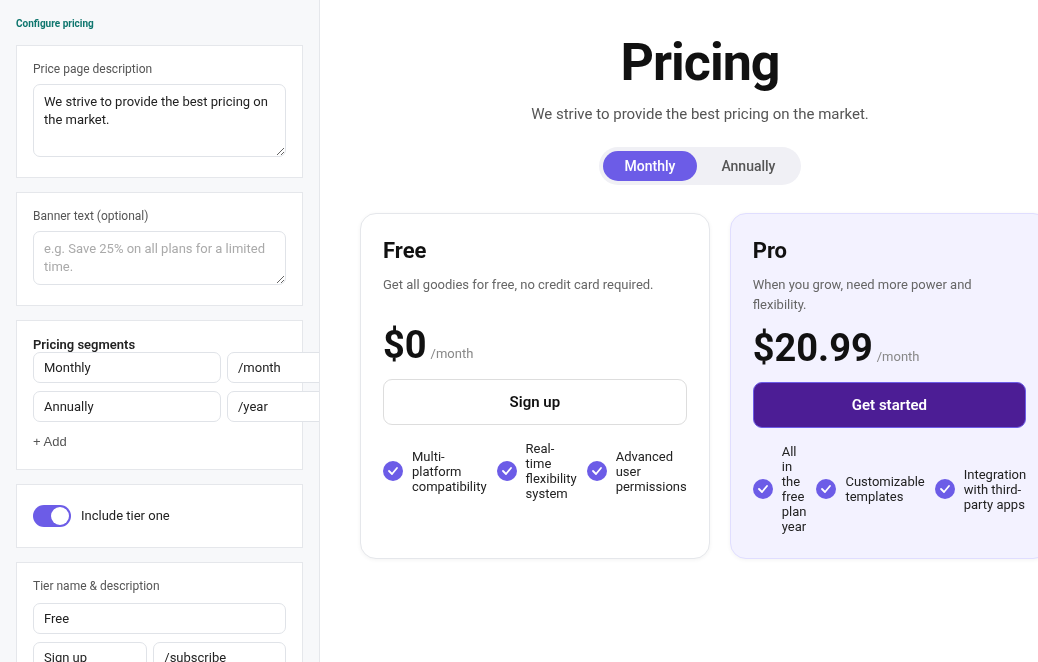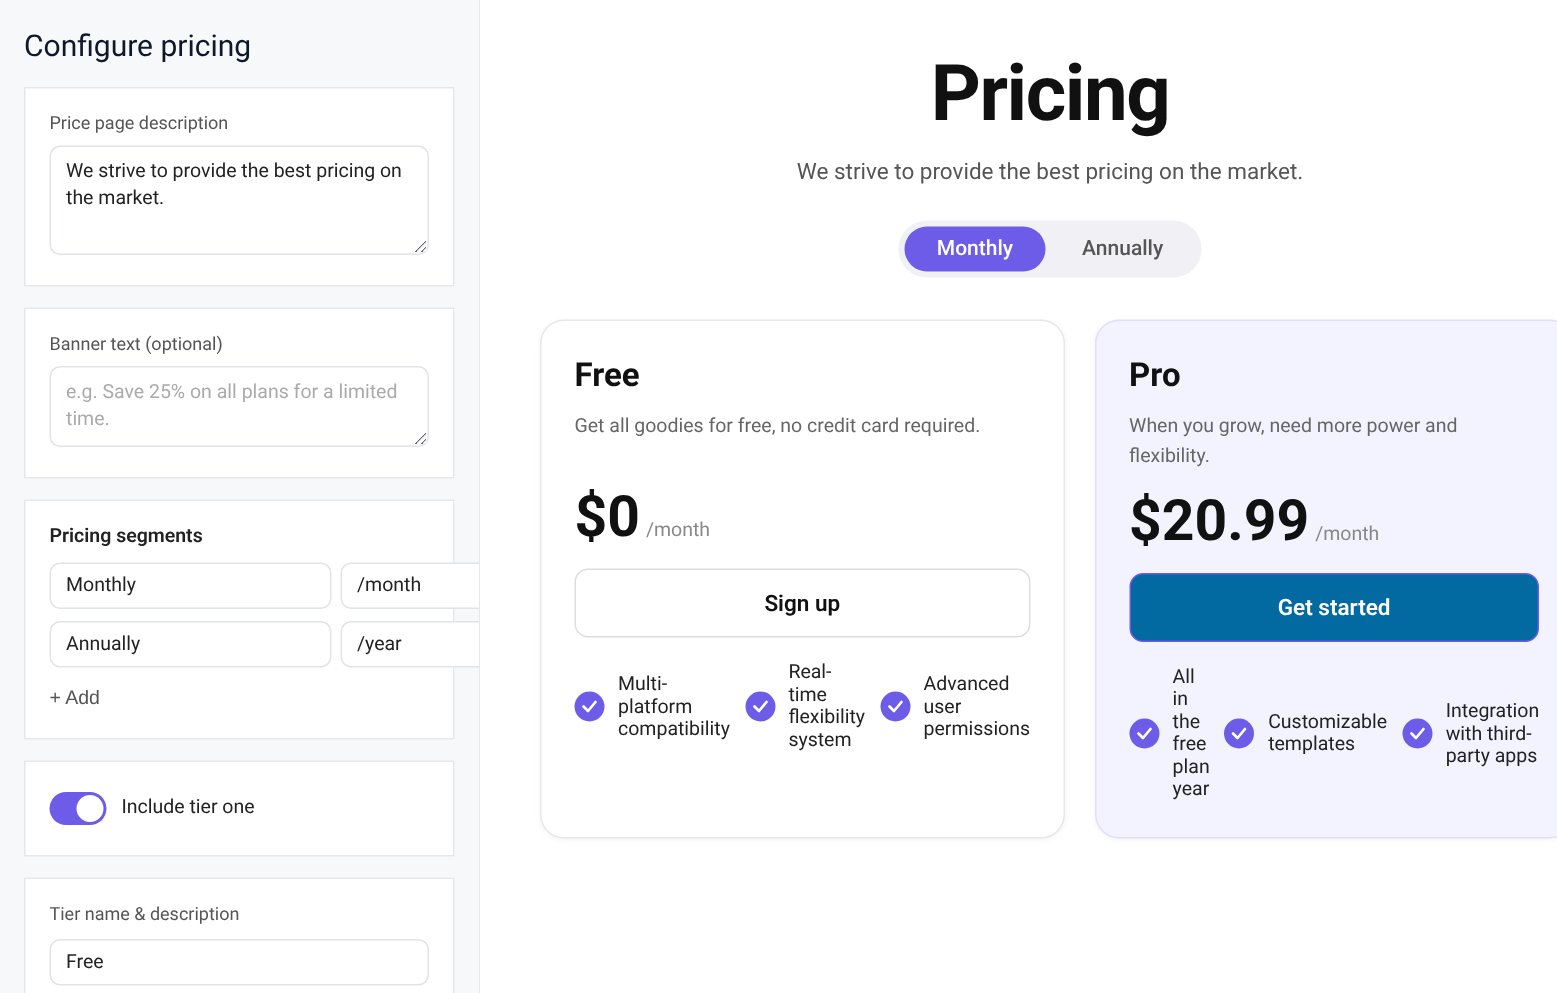--- a/index.html
+++ b/index.html
@@ -23,23 +23,23 @@
       width: 320px;
       min-height: 662px;
       background: #f7f8fa;
       border-right: 1px solid #e5e7eb;
       padding: 18px 16px;
       overflow-y: auto;
       flex-shrink: 0;
     }
 
     .page-title {
-      font-size: 20px;
-      font-weight: 400;
-      color: #0f172a;
+      font-size: 10px;
+      font-weight: 700;
+      color: #0f766e;
       margin-bottom: 16px;
     }
 
     .section-card {
       background: #fff;
       border-radius: 0;
       border: 1px solid #e5e7eb;
       padding: 16px;
       margin-bottom: 14px;
     }
@@ -64,21 +64,21 @@
     }
 
     textarea.field-textarea::placeholder {
       color: #aaa;
     }
 
     .pricing-segments-label {
       font-size: 13px;
       font-weight: 600;
       color: #222;
-      margin-bottom: 10px;
+      margin-bottom: 0;
     }
 
     .segment-row {
       display: flex;
       align-items: center;
       gap: 6px;
       margin-bottom: 8px;
     }
 
     .segment-input {
@@ -279,21 +279,21 @@
       font-size: 15px;
       font-weight: 600;
       cursor: pointer;
       border: 1px solid #ddd;
       background: #fff;
       color: #111;
       font-family: inherit;
     }
 
     .plan-cta.primary {
-      background: #0369a1;
+      background: #4c1d95;
       color: #fff;
       border-color: #6c5ce7;
     }
 
     .feature-list {
       display: flex;
       gap: 10px;
       margin-top: 4px;
     }
 

